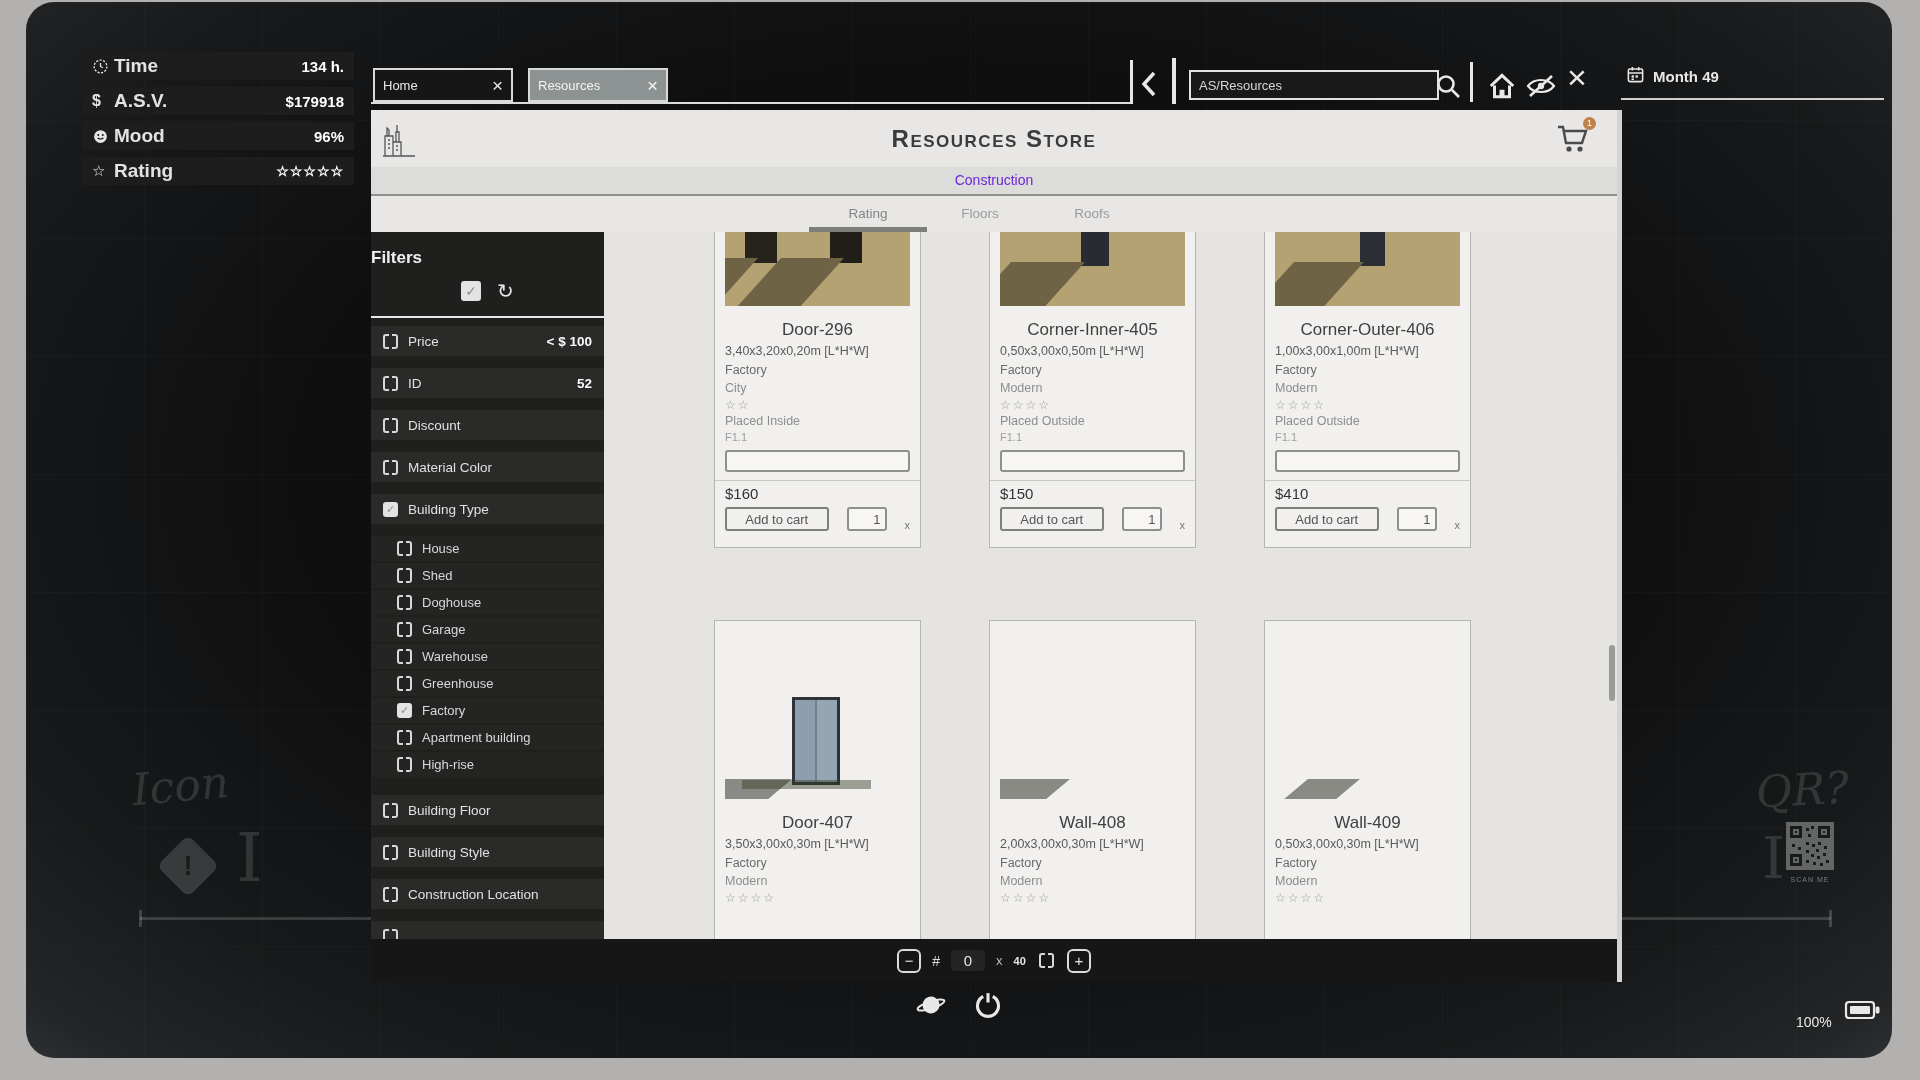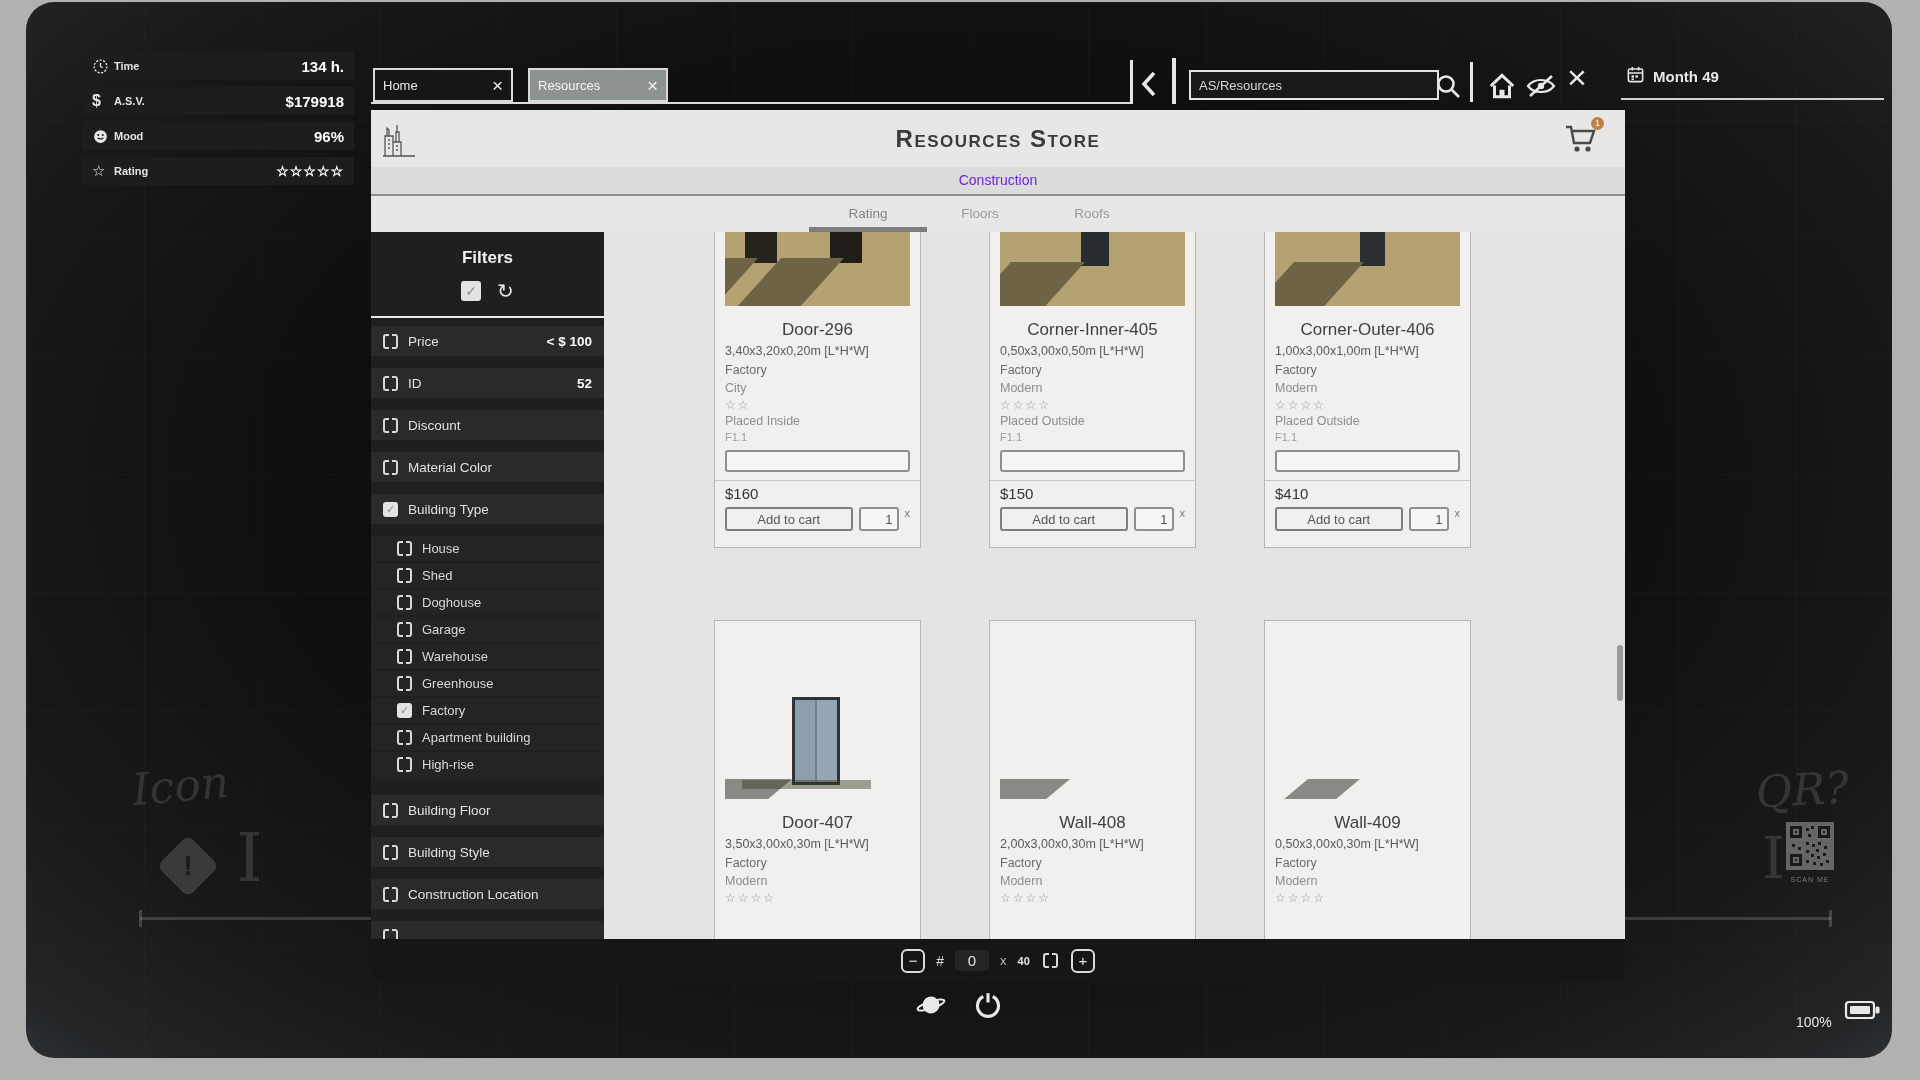--- a/index.html
+++ b/index.html
@@ -40,21 +40,21 @@
   .slider-right::after{content:"";position:absolute;right:-1px;top:-7px;width:3px;height:17px;background:rgba(255,255,255,0.18);}
   .qr-box{left:1760px;top:820px;width:48px;height:48px;opacity:0.5;}
   .scan-me{left:1756px;top:874px;width:56px;text-align:center;font-size:7px;letter-spacing:1px;
     color:rgba(255,255,255,0.4);}
 
   
   .stats{position:absolute;left:56px;top:50px;width:272px;z-index:3;}
   .stat-row{height:28px;margin-bottom:7px;background:#1d1d1d;display:flex;align-items:center;
     padding:0 10px;color:#e3e3e3;}
   .stat-row .s-icon{width:22px;display:flex;align-items:center;color:#e6e6e6;}
-  .stat-row .s-label{font-size:11px;font-weight:600;}
+  .stat-row .s-label{font-size:19px;font-weight:600;}
   .stat-row .s-value{margin-left:auto;font-size:15px;font-weight:600;color:#fff;}
   .stat-row .s-stars{letter-spacing:1px;font-size:14px;}
 
   
   .btab{position:absolute;top:66px;height:34px;width:140px;box-sizing:border-box;
     border:2px solid #d9d9d9;display:flex;align-items:center;padding:0 8px;z-index:3;}
   .btab .t-label{font-size:13px;}
   .btab .t-close{margin-left:auto;font-size:19px;line-height:1;font-weight:400;}
   .btab-0{left:347px;background:#161616;color:#e8e8e8;}
   .btab-1{left:502px;background:#8d9392;color:#f4f4f4;}
@@ -69,21 +69,21 @@
     font-family:"Liberation Sans",sans-serif;padding:0 0 0 8px;outline:none;}
   .search-ico{position:absolute;left:1408px;top:70px;z-index:3;}
   .home-ico{position:absolute;left:1461px;top:69px;z-index:3;}
   .eyeoff-ico{position:absolute;left:1499px;top:71px;z-index:3;}
   .close-ico{position:absolute;left:1541px;top:58px;z-index:3;font-size:34px;color:#e8e8e8;line-height:1;font-weight:400;}
   .month{position:absolute;left:1600px;top:63px;z-index:3;display:flex;gap:8px;align-items:center;color:#e8e8e8;}
   .month .m-label{font-size:15px;font-weight:600;}
   .month-line{position:absolute;left:1595px;top:96px;width:263px;height:2px;background:#cfcfcf;z-index:3;}
 
   
-  .window{position:absolute;left:345px;top:108px;width:1246px;height:872px;z-index:5;background:#e8e7e5;padding-left:8px;}
+  .window{position:absolute;left:345px;top:108px;width:1246px;height:872px;z-index:5;background:#e8e7e5;}
   .window-edge{position:absolute;left:1591px;top:108px;width:5px;height:872px;background:#d4d4d2;z-index:4;}
   .win-header{position:absolute;left:0;top:0;width:100%;height:57px;background:#e8e7e5;
     border-bottom:1px solid #c6c6c4;}
   .store-logo{position:absolute;left:10px;top:10px;}
   .store-title{position:absolute;left:0;right:0;top:0;height:57px;line-height:57px;text-align:center;
     font-variant:small-caps;font-size:24px;font-weight:600;letter-spacing:1.5px;color:#3b3b3b;}
   .cart{position:absolute;right:26px;top:11px;width:36px;height:36px;}
   .cart-badge{position:absolute;right:-5px;top:-4px;width:13px;height:13px;border-radius:50%;
     background:#bf8049;color:#fff;font-size:9px;line-height:13px;text-align:center;}
   .win-cat{position:absolute;left:0;top:57px;width:100%;height:27px;background:#dcdcda;
@@ -91,21 +91,21 @@
   .win-tabs{position:absolute;left:0;top:86px;width:100%;height:36px;background:#e8e7e5;}
   .win-tab{position:absolute;top:0;width:80px;height:36px;line-height:36px;text-align:center;
     font-size:13.5px;color:#9b9b9b;}
   .win-tab.active{color:#858585;}
   .tab-underline{position:absolute;bottom:0;height:5px;width:118px;background:#7e7e7c;}
 
   .win-body{position:absolute;left:0;top:122px;width:100%;height:707px;}
 
   
   .filters{position:absolute;left:0;top:0;width:233px;height:707px;background:#1f1f1e;overflow:hidden;}
-  .f-title{margin-top:16px;height:24px;text-align:center;font-size:17px;font-weight:600;color:#f0f0f0;}
+  .f-title{margin-top:16px;height:24px;text-align:left;font-size:17px;font-weight:600;color:#f0f0f0;}
   .f-controls{margin-top:6px;height:26px;display:flex;justify-content:center;align-items:center;gap:16px;}
   .f-refresh{font-size:20px;color:#e8e8e8;line-height:1;}
   .f-sep{margin-top:12px;height:2px;background:#e8e8e8;}
   .f-rows{margin-top:8px;}
   .f-row{height:30px;margin-bottom:12px;background:#2a2a29;display:flex;align-items:center;
     gap:10px;padding:0 12px;}
   .f-row .f-label{font-size:13.5px;font-weight:500;color:#e0e0e0;white-space:nowrap;}
   .f-row .f-value{margin-left:auto;font-size:13.5px;font-weight:600;color:#fafafa;white-space:nowrap;}
   .f-children{margin:4px 0 18px;}
   .f-child{height:25px;margin-bottom:2px;background:#242423;display:flex;align-items:center;
@@ -136,21 +136,21 @@
   .p-type{height:18px;font-size:12.5px;color:#6a6a6a;}
   .p-style{height:17px;font-size:12.5px;color:#8d8d8d;}
   .p-stars{height:16px;font-size:12px;color:#9a9a9a;letter-spacing:2px;}
   .p-place{height:17px;font-size:12.5px;color:#8d8d8d;}
   .p-floor{height:15px;font-size:11px;color:#9d9d9d;}
   .p-input{display:block;width:100%;height:22px;box-sizing:border-box;margin:4px 0 8px;
     border:2px solid #8f8f8d;border-radius:3px;background:#f7f6f4;outline:none;
     font-family:"Liberation Sans",sans-serif;}
   .p-foot{border-top:1px solid #c8c8c6;margin:0 -10px;padding:4px 10px 0;}
   .p-price{height:22px;font-size:15px;color:#333;}
-  .p-btnrow{display:flex;gap:6px;align-items:flex-start;}
+  .p-btnrow{display:flex;gap:18px;align-items:flex-end;}
   .p-btn{flex:1;height:24px;box-sizing:border-box;border:2px solid #7f7f7d;border-radius:3px;
     background:transparent;color:#555;font-size:13px;font-family:"Liberation Sans",sans-serif;}
   .p-qty{width:40px;height:24px;box-sizing:border-box;border:2px solid #8f8f8d;border-radius:3px;
     background:#f7f6f4;text-align:right;padding-right:4px;color:#555;font-size:13px;outline:none;
     font-family:"Liberation Sans",sans-serif;}
   .p-x{font-size:11px;color:#777;}
   .grid-scroll{position:absolute;right:2px;top:413px;width:6px;height:56px;background:#9a9a98;border-radius:3px;}
 
   
   .img-door-frame{background:#b5a273;}

